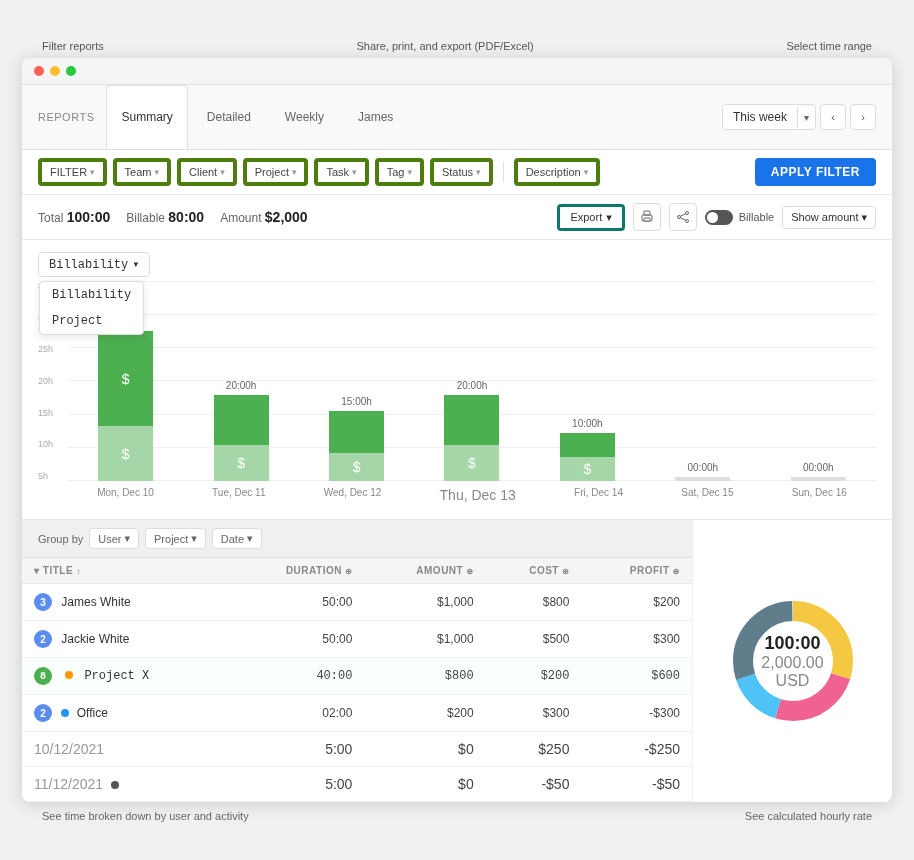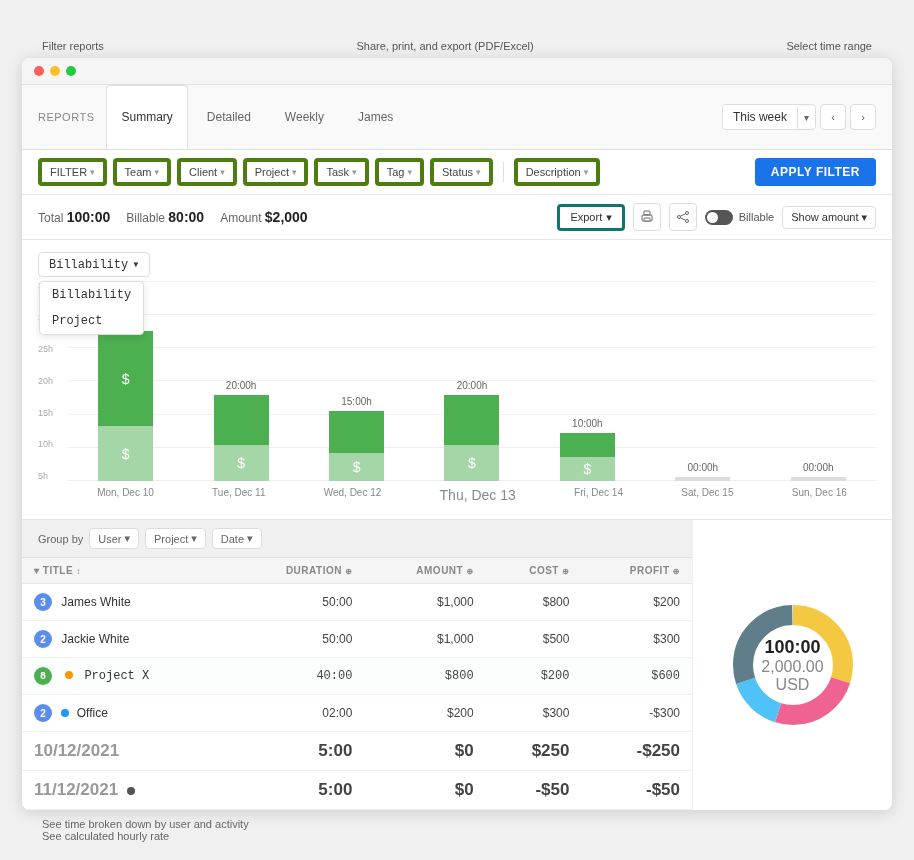--- a/index.html
+++ b/index.html
@@ -366,21 +366,21 @@
     .badge-green { background: #4caf50; }
     .dot-indicator {
       width: 8px;
       height: 8px;
       border-radius: 50%;
       display: inline-block;
       margin-right: 4px;
     }
     .dot-orange { background: #ff9800; }
     .dot-blue { background: #2196f3; }
-    .date-row td { color: #999; font-size: 17px; font-weight: bold; }
+    .date-row td { color: #999; font-size: 14px; }
 
     
     .donut-section {
       width: 200px;
       display: flex;
       align-items: center;
       justify-content: center;
       background: #fff;
       border-left: 1px solid #f0f0f0;
     }
@@ -408,21 +408,20 @@
 
     
     .bottom-annotations {
       display: flex;
       justify-content: space-between;
       padding: 8px 20px;
       font-size: 11px;
       color: #666;
       width: 870px;
       margin: 0 auto;
-      flex-direction: column;
     }
 
     
     .top-annotations {
       display: flex;
       justify-content: space-between;
       padding: 0 20px 6px;
       font-size: 11px;
       color: #555;
       width: 870px;

